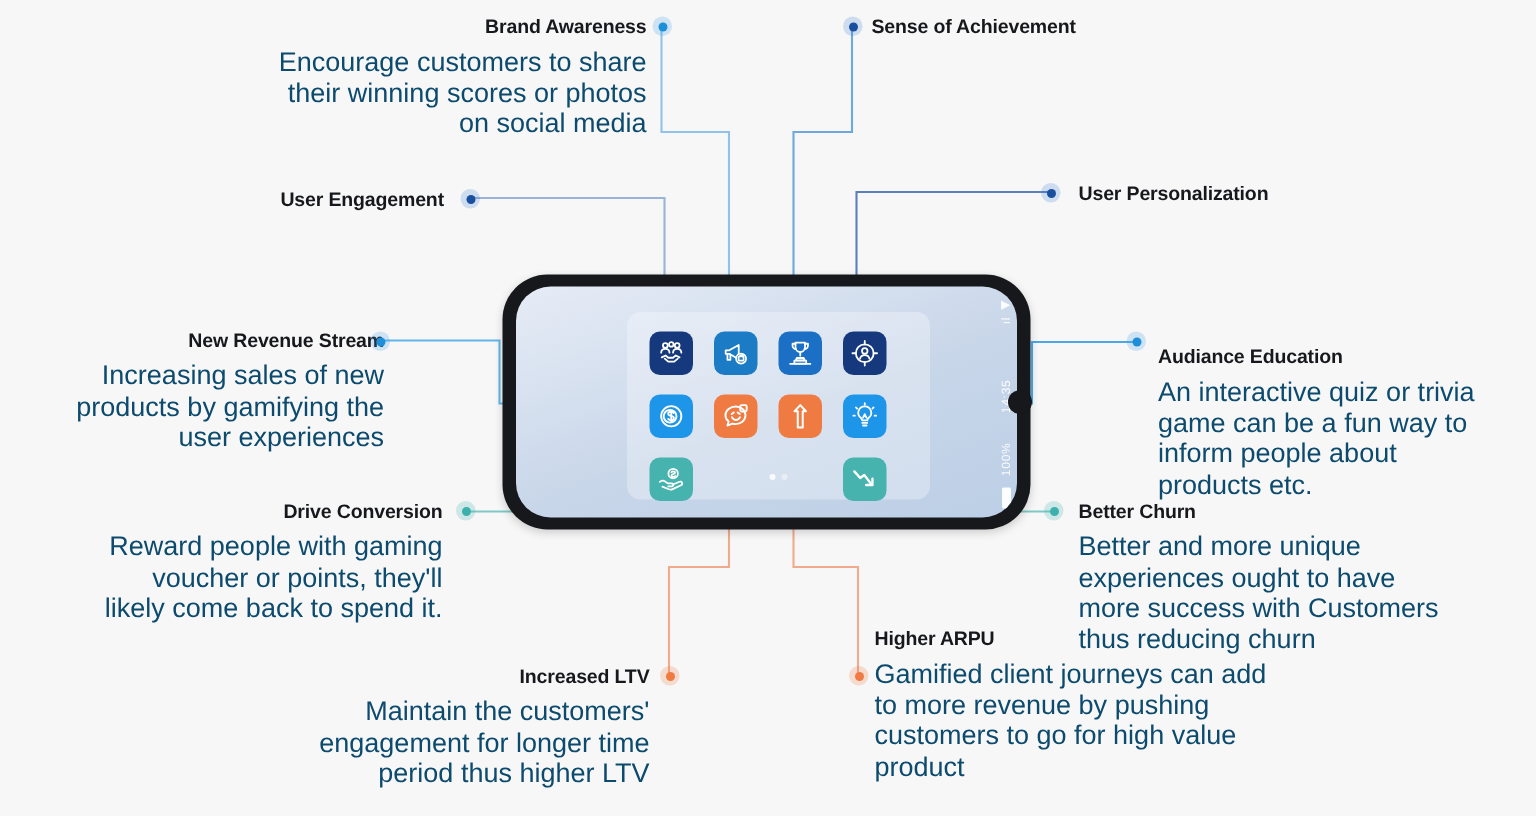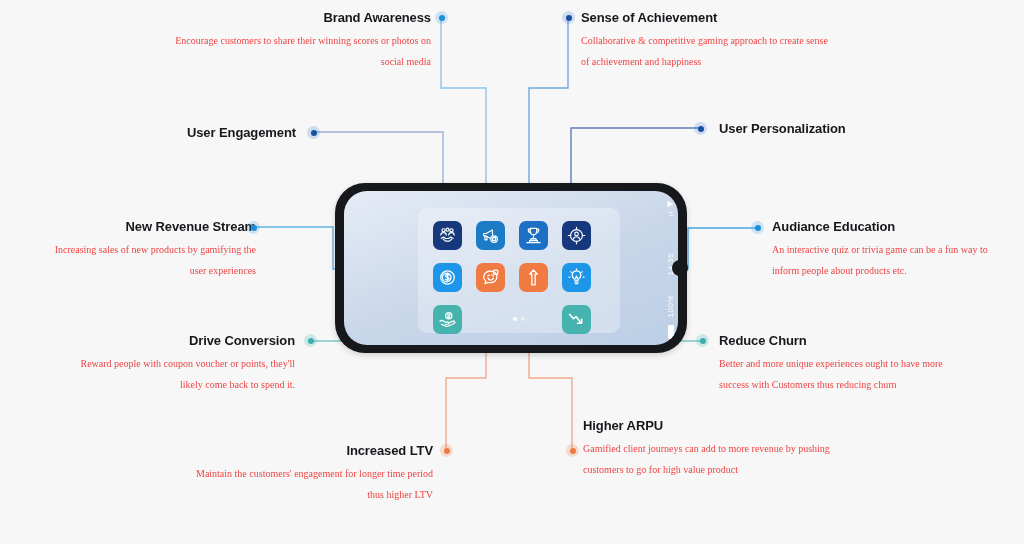--- a/index.html
+++ b/index.html
@@ -15,21 +15,21 @@
   
   #wires{position:absolute;left:0;top:0;width:1024px;height:544px;}
 
   
   .callout{position:absolute;}
   .callout .title{
     font-size:13px;font-weight:bold;color:#16181c;
     letter-spacing:-0.1px;line-height:19px;margin:0 0 4px 0;white-space:nowrap;
   }
   .callout .body{
-    font-size:10px;color:#ef4444;line-height:20.5px;font-weight:400;font-family:Liberation Serif, serif;
+    font-size:18px;color:#0c4a6e;line-height:20.5px;font-weight:400;
   }
   .callout.right{text-align:left;}
   .callout.left{text-align:right;}
 
   
   .dot{position:absolute;width:13px;height:13px;border-radius:50%;
        box-sizing:border-box;}
   .dot::after{content:"";position:absolute;left:50%;top:50%;
        width:6px;height:6px;border-radius:50%;transform:translate(-50%,-50%);}
 
@@ -223,54 +223,53 @@
   </div>
 
   <div class="callout left" style="left:175px;top:8px;width:256px;">
     <div class="title">Brand Awareness</div>
     <div class="body">Encourage customers to share their winning scores or photos on social media</div>
   </div>
   <div class="dot lblue" style="left:435px;top:11px;"></div>
 
   <div class="callout right" style="left:581px;top:8px;width:250px;">
     <div class="title">Sense of Achievement</div>
-    <div class="body">Collaborative &amp; competitive gaming approach to create sense of achievement and happiness</div>
   </div>
   <div class="dot blue" style="left:562px;top:11px;"></div>
 
   <div class="callout left" style="left:48px;top:123px;width:248px;">
     <div class="title">User Engagement</div>
   </div>
   <div class="dot blue" style="left:307px;top:126px;"></div>
 
   <div class="callout right" style="left:719px;top:119px;width:256px;">
     <div class="title">User Personalization</div>
   </div>
   <div class="dot blue" style="left:694px;top:122px;"></div>
 
   <div class="callout left" style="left:6px;top:217px;width:210px;margin-left:40px;">
     <div class="title">New Revenue Stream</div>
     <div class="body">Increasing sales of new products by gamifying the user experiences</div>
   </div>
   <div class="dot lblue" style="left:247px;top:221px;"></div>
 
-  <div class="callout right" style="left:772px;top:217px;width:230px;">
+  <div class="callout right" style="left:772px;top:228px;width:230px;">
     <div class="title">Audiance Education</div>
     <div class="body">An interactive quiz or trivia game can be a fun way to inform people about products etc.</div>
   </div>
   <div class="dot lblue" style="left:751px;top:221px;"></div>
 
   <div class="callout left" style="left:62px;top:331px;width:233px;">
     <div class="title">Drive Conversion</div>
-    <div class="body">Reward people with coupon voucher or points, they'll likely come back to spend it.</div>
+    <div class="body">Reward people with gaming voucher or points, they'll likely come back to spend it.</div>
   </div>
   <div class="dot teal" style="left:304px;top:334px;"></div>
 
   <div class="callout right" style="left:719px;top:331px;width:250px;">
-    <div class="title">Reduce Churn</div>
+    <div class="title">Better Churn</div>
     <div class="body">Better and more unique experiences ought to have more success with Customers thus reducing churn</div>
   </div>
   <div class="dot teal" style="left:696px;top:334px;"></div>
 
   <div class="callout left" style="left:193px;top:441px;width:240px;">
     <div class="title">Increased LTV</div>
     <div class="body">Maintain the customers' engagement for longer time period thus higher LTV</div>
   </div>
   <div class="dot orange" style="left:440px;top:444px;"></div>
 

